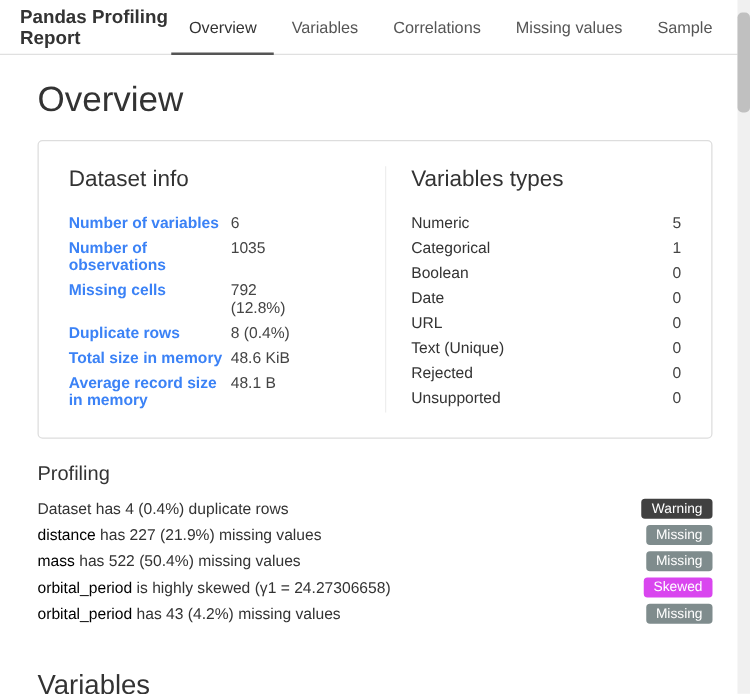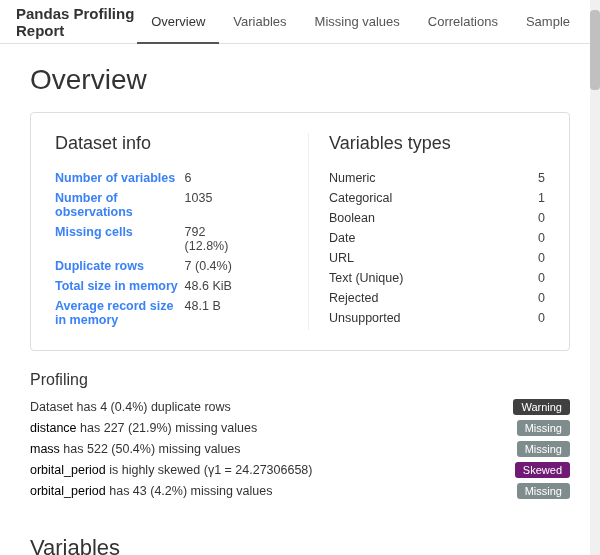--- a/index.html
+++ b/index.html
@@ -168,21 +168,21 @@
     .badge {
       font-size: 11px;
       padding: 2px 8px;
       border-radius: 3px;
       color: #fff;
       font-weight: 500;
       white-space: nowrap;
     }
     .badge-warning { background: #404040; }
     .badge-missing { background: #7f8c8d; }
-    .badge-skewed { background: #701a75; margin-left: 39px; }
+    .badge-skewed { background: #d946ef; margin-left: 39px; }
 
     
     .variables-header {
       font-size: 22px;
       font-weight: 400;
       color: #333;
       padding-top: 16px;
     }
 
     .container {
@@ -196,22 +196,22 @@
 
   <div class="scrollbar" style="position:absolute;right:0;top:0;width:10px;height:555px;">
     <div class="scrollbar-thumb"></div>
   </div>
 
   <div class="header">
     <span class="header-title">Pandas Profiling Report</span>
     <nav class="nav">
       <div class="nav-item active">Overview</div>
       <div class="nav-item">Variables</div>
+      <div class="nav-item">Correlations</div>
       <div class="nav-item">Missing values</div>
-      <div class="nav-item">Correlations</div>
       <div class="nav-item">Sample</div>
     </nav>
   </div>
 
   <div class="main">
     <h1 class="page-title">Overview</h1>
 
     <div class="card">
       <div class="card-inner">
 
@@ -226,21 +226,21 @@
               <tr>
                 <td>Number of observations</td>
                 <td>1035</td>
               </tr>
               <tr>
                 <td>Missing cells</td>
                 <td>792<br>(12.8%)</td>
               </tr>
               <tr>
                 <td>Duplicate rows</td>
-                <td>7 (0.4%)</td>
+                <td>8 (0.4%)</td>
               </tr>
               <tr>
                 <td>Total size in memory</td>
                 <td>48.6 KiB</td>
               </tr>
               <tr>
                 <td>Average record size in memory</td>
                 <td>48.1 B</td>
               </tr>
             </tbody>

